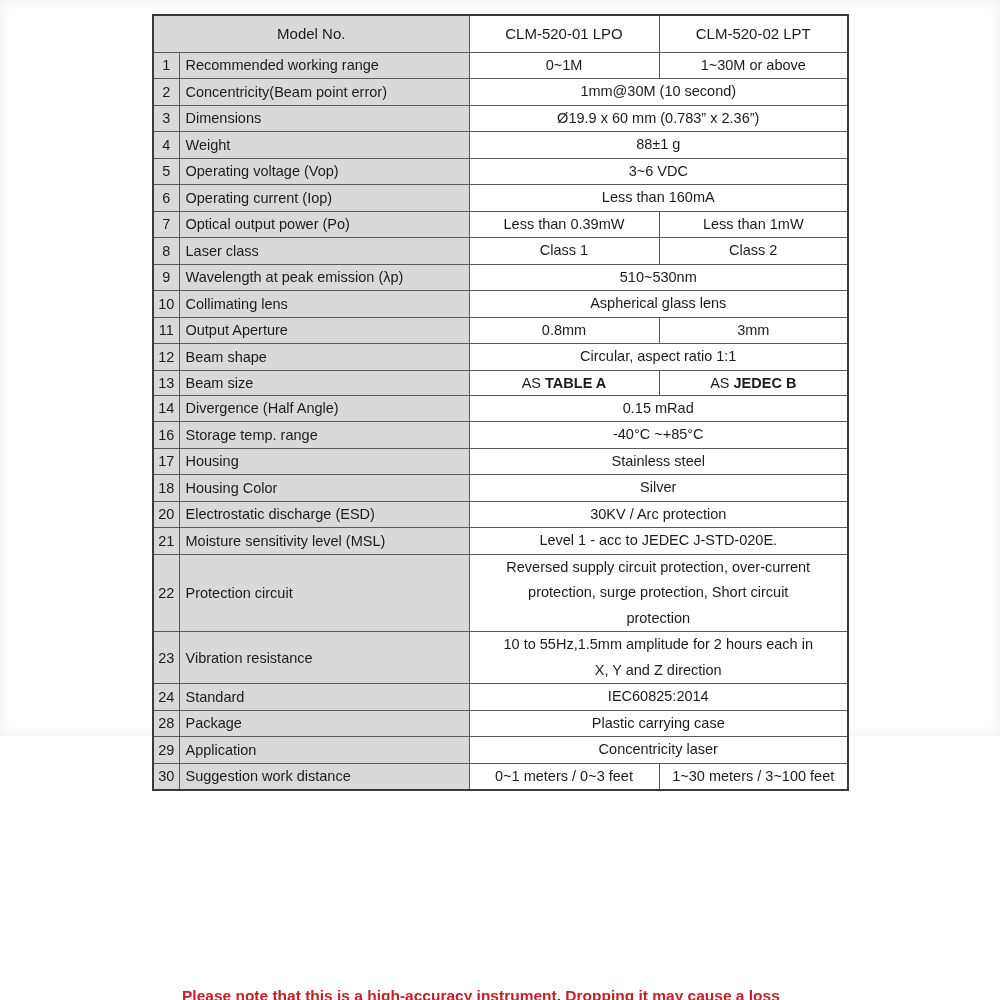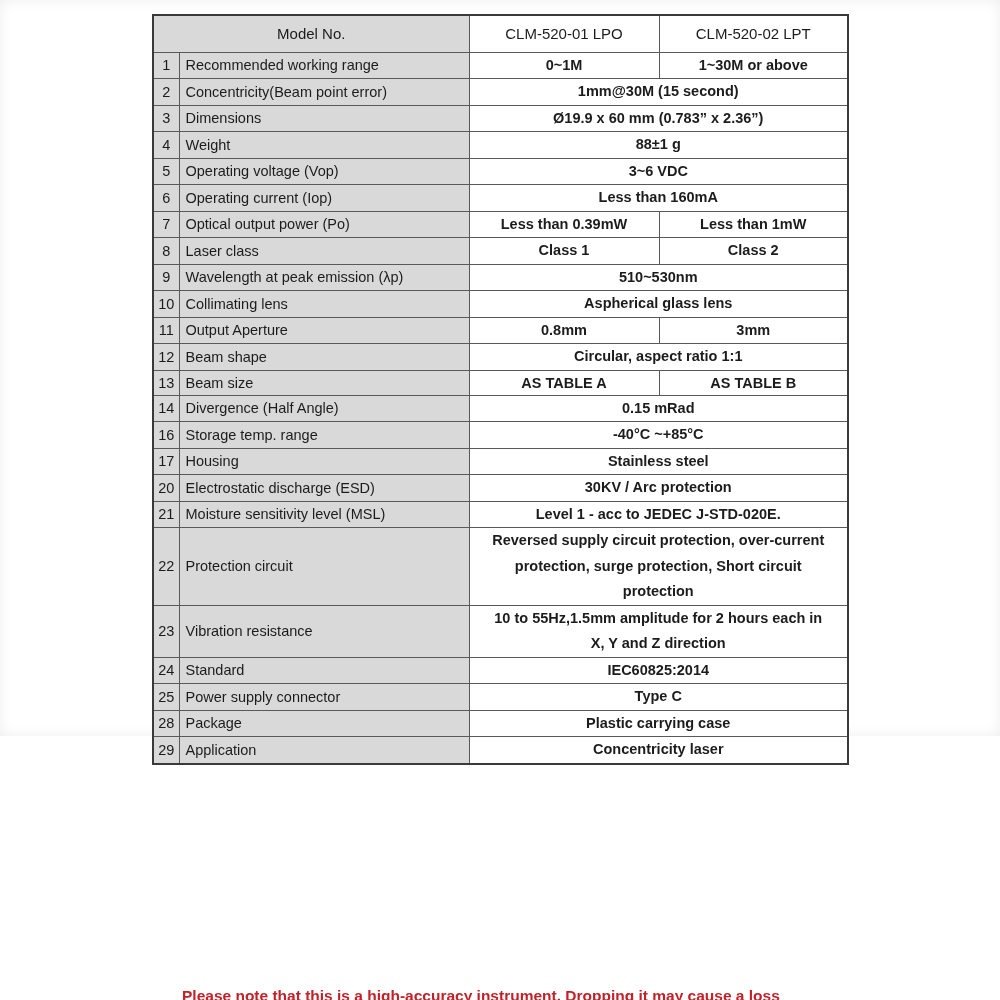--- a/index.html
+++ b/index.html
@@ -46,21 +46,20 @@
   }
   .spec-table td.label {
     background: var(--gray, #d9d9d9);
     text-align: left;
     padding: 0 4px 0 6px;
   }
   .spec-table td.val {
     background: #ffffff;
     text-align: center;
     padding: 0 4px;
-    font-weight: bold;
   }
   .spec-table td.val .line { line-height: 25.5px; }
   .note {
     position: absolute;
     left: 182px; top: 983px;
     width: 680px;
     font-size: 15.5px;
     font-weight: bold;
     line-height: 26px;
     color: var(--red, #c12129);
@@ -93,21 +92,21 @@
             <div class="line">0~1M</div>
           </td>
           <td class="val" colspan="1">
             <div class="line">1~30M or above</div>
           </td>
         </tr>
         <tr>
           <td class="num">2</td>
           <td class="label">Concentricity(Beam point error)</td>
           <td class="val" colspan="2">
-            <div class="line">1mm@30M (15 second)</div>
+            <div class="line">1mm@30M (10 second)</div>
           </td>
         </tr>
         <tr>
           <td class="num">3</td>
           <td class="label">Dimensions</td>
           <td class="val" colspan="2">
             <div class="line">Ø19.9 x 60 mm (0.783” x 2.36”)</div>
           </td>
         </tr>
         <tr>
@@ -179,41 +178,48 @@
           <td class="num">12</td>
           <td class="label">Beam shape</td>
           <td class="val" colspan="2">
             <div class="line">Circular, aspect ratio 1:1</div>
           </td>
         </tr>
         <tr>
           <td class="num">13</td>
           <td class="label">Beam size</td>
           <td class="val" colspan="1">AS <b>TABLE A</b></td>
-          <td class="val" colspan="1">AS <b>TABLE B</b></td>
+          <td class="val" colspan="1">AS <b>JEDEC B</b></td>
         </tr>
         <tr>
           <td class="num">14</td>
           <td class="label">Divergence (Half Angle)</td>
           <td class="val" colspan="2">
             <div class="line">0.15 mRad</div>
           </td>
         </tr>
         <tr>
           <td class="num">16</td>
           <td class="label">Storage temp. range</td>
           <td class="val" colspan="2">
             <div class="line">-40°C ~+85°C</div>
           </td>
         </tr>
         <tr>
           <td class="num">17</td>
           <td class="label">Housing</td>
           <td class="val" colspan="2">
             <div class="line">Stainless steel</div>
+          </td>
+        </tr>
+        <tr>
+          <td class="num">18</td>
+          <td class="label">Housing Color</td>
+          <td class="val" colspan="2">
+            <div class="line">Silver</div>
           </td>
         </tr>
         <tr>
           <td class="num">20</td>
           <td class="label">Electrostatic discharge (ESD)</td>
           <td class="val" colspan="2">
             <div class="line">30KV / Arc protection</div>
           </td>
         </tr>
         <tr>
@@ -241,38 +247,41 @@
           </td>
         </tr>
         <tr>
           <td class="num">24</td>
           <td class="label">Standard</td>
           <td class="val" colspan="2">
             <div class="line">IEC60825:2014</div>
           </td>
         </tr>
         <tr>
-          <td class="num">25</td>
-          <td class="label">Power supply connector</td>
-          <td class="val" colspan="2">
-            <div class="line">Type C</div>
-          </td>
-        </tr>
-        <tr>
           <td class="num">28</td>
           <td class="label">Package</td>
           <td class="val" colspan="2">
             <div class="line">Plastic carrying case</div>
           </td>
         </tr>
         <tr>
           <td class="num">29</td>
           <td class="label">Application</td>
           <td class="val" colspan="2">
             <div class="line">Concentricity laser</div>
+          </td>
+        </tr>
+        <tr>
+          <td class="num">30</td>
+          <td class="label">Suggestion work distance</td>
+          <td class="val" colspan="1">
+            <div class="line">0~1 meters / 0~3 feet</div>
+          </td>
+          <td class="val" colspan="1">
+            <div class="line">1~30 meters / 3~100 feet</div>
           </td>
         </tr>
       </tbody>
   </table>
 
   <div class="note">
     <div>Please note that this is a high-accuracy instrument. Dropping it may cause a loss</div>
     <div>of accuracy and will void the warranty.</div>
   </div>
 

